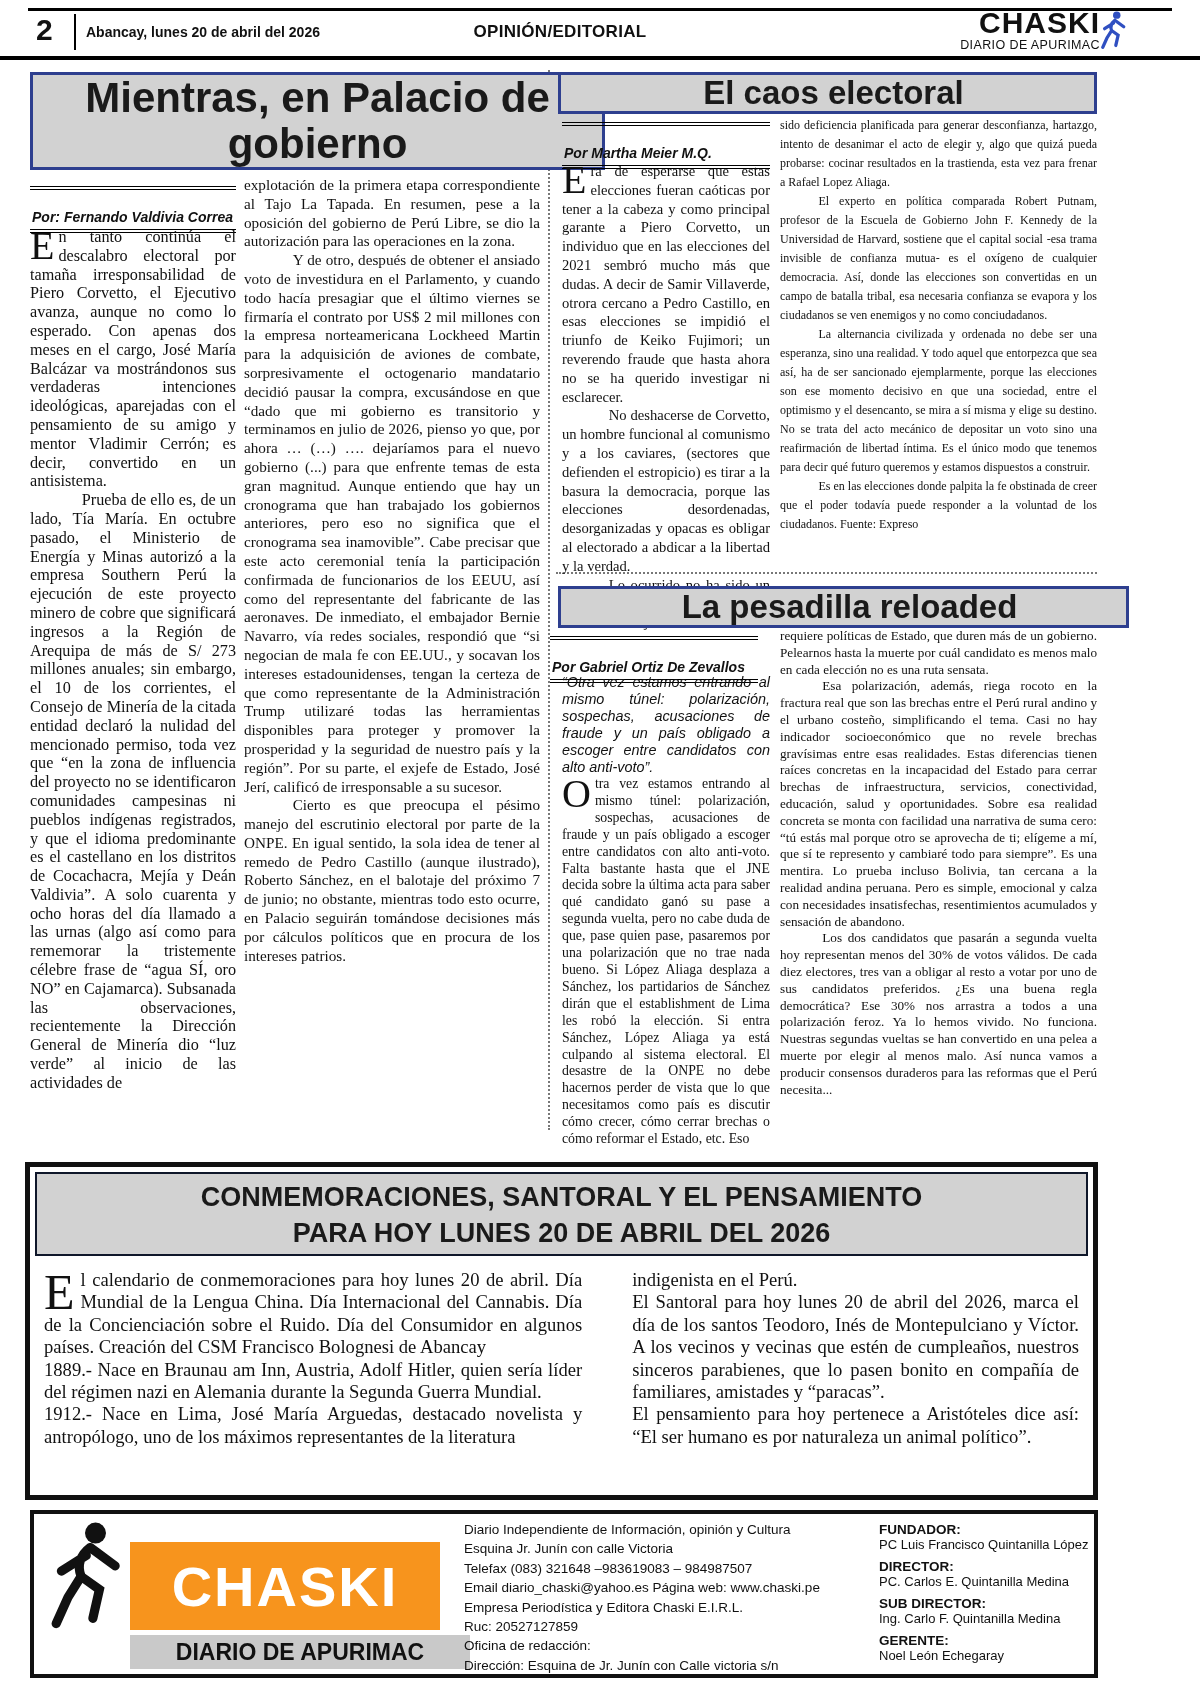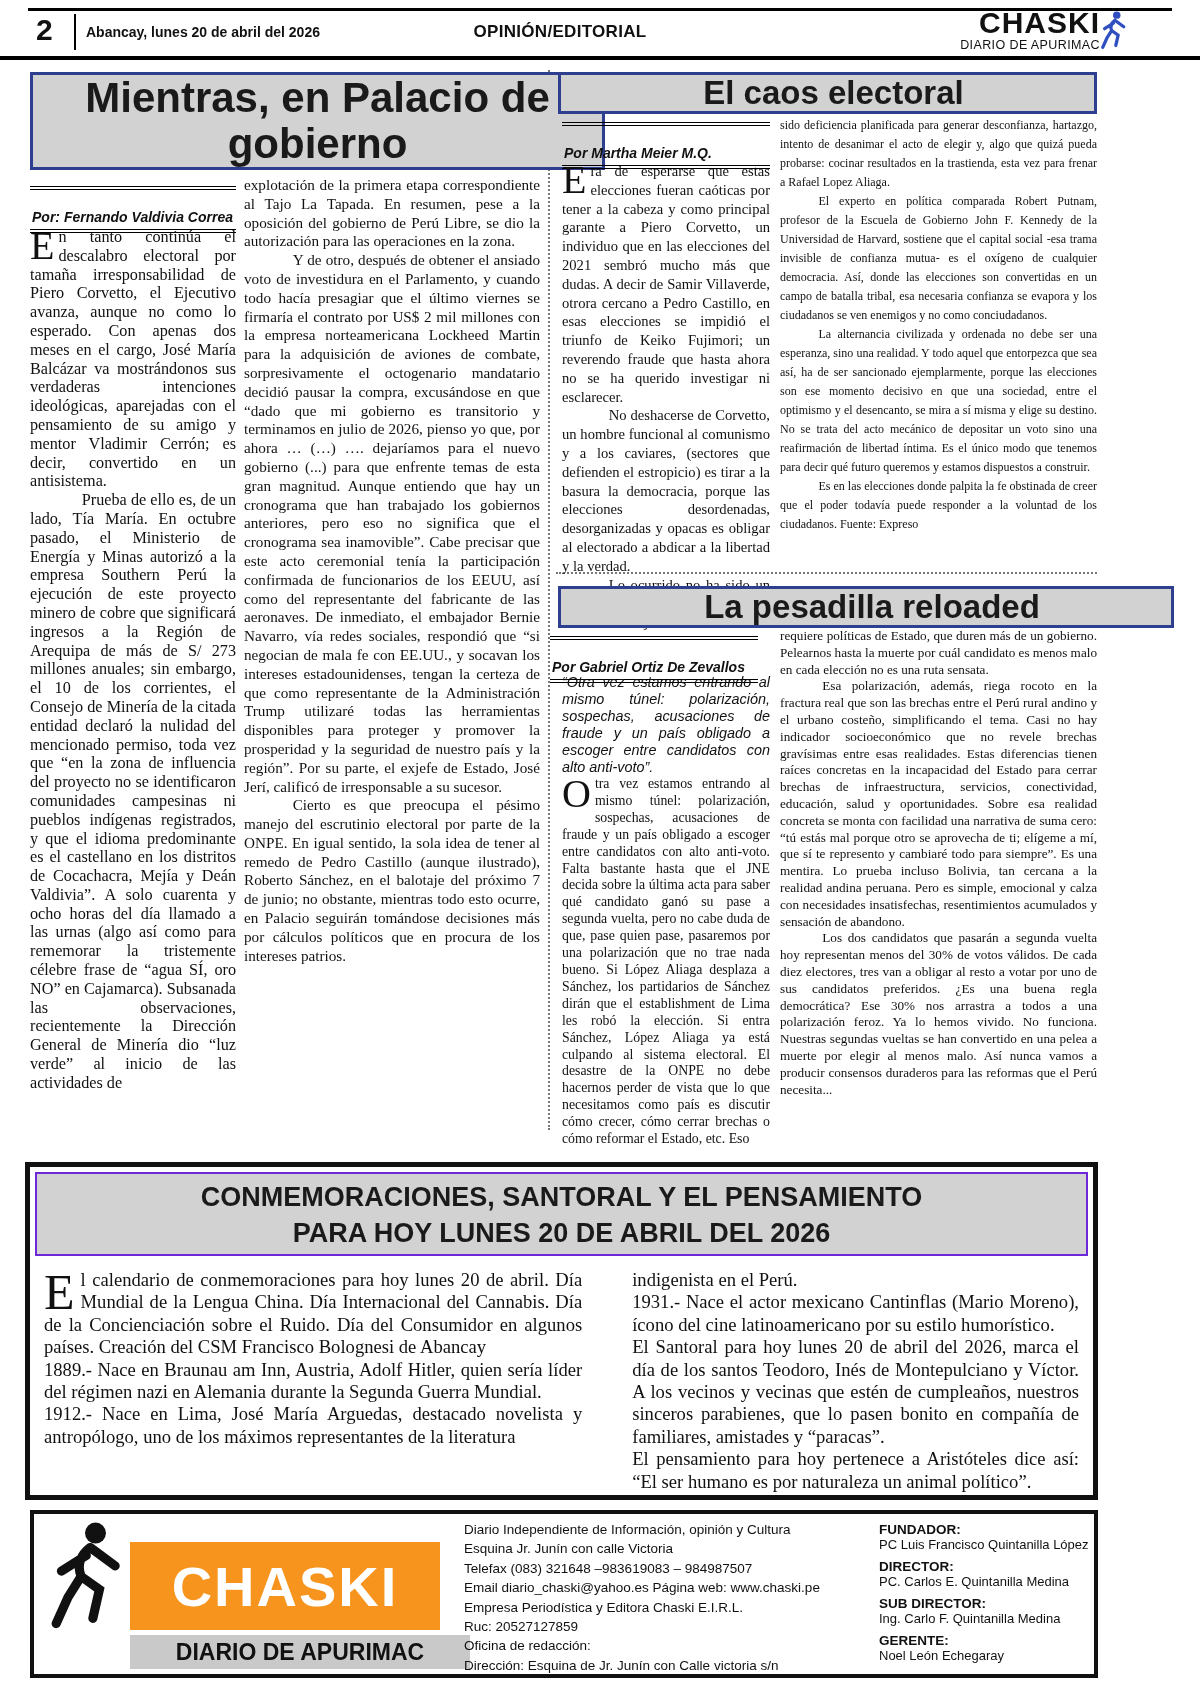--- a/index.html
+++ b/index.html
@@ -20,21 +20,21 @@
   .masthead .big{font-size:30px;font-weight:bold;letter-spacing:1px;line-height:30px;}
   .masthead .sub{font-size:12.5px;font-weight:normal;letter-spacing:.4px;}
   .masthead-icon{position:absolute;right:72px;top:10px;width:30px;height:42px;color:#2f4fc1;}
 
   
   .tbox{position:absolute;background:#d2d2d2;border:3px solid #2e3f8f;box-sizing:border-box;
         display:flex;align-items:center;justify-content:center;text-align:center;
         font-family:"Liberation Sans",sans-serif;font-weight:bold;color:#1a1a1a;padding-left:12px;}
   #t-palacio{left:30px;top:72px;width:575px;height:98px;font-size:42px;line-height:46px;padding:0 22px;}
   #t-caos{left:558px;top:72px;width:539px;height:42px;font-size:33px;}
-  #t-pesadilla{left:558px;top:586px;width:616px;height:42px;font-size:33px;}
+  #t-pesadilla{left:558px;top:586px;width:571px;height:42px;font-size:33px;}
 
   
   .byline{position:absolute;border-top:4px double #000;border-bottom:4px double #000;
           padding:19px 2px 4px 2px;font-family:"Liberation Sans",sans-serif;
           font-style:italic;font-weight:bold;font-size:14px;box-sizing:border-box;}
   #by-palacio{left:30px;top:186px;width:206px;}
   #by-caos{left:562px;top:122px;width:208px;}
   #by-pesadilla{left:550px;top:636px;width:208px;}
 
   
@@ -51,21 +51,21 @@
 
   .dropcap::first-letter{float:left;font-size:40px;line-height:32px;padding:2px 4px 0 0;font-weight:normal;}
   .dropcap-big::first-letter{float:left;font-size:50px;line-height:40px;padding:3px 6px 0 0;}
 
   .vdots{position:absolute;left:548px;top:70px;height:1060px;width:0;border-left:2px dotted #777;}
   .hdots{position:absolute;left:556px;top:572px;width:541px;height:0;border-top:2px dotted #777;}
 
   
   #conme{position:absolute;left:25px;top:1162px;width:1073px;height:338px;
          border:5px solid #111;box-sizing:border-box;background:#fff;}
-  #conme .band{margin:5px;height:84px;background:#d2d2d2;border:2px solid #6d28d9;
+  #conme .band{margin:5px;height:84px;background:#d2d2d2;border:2px solid #0f172a;
                box-sizing:border-box;text-align:center;font-family:"Liberation Sans",sans-serif;
                font-weight:bold;color:#1a1a1a;}
   #conme .band .l1{font-size:27px;line-height:30px;margin-top:8px;}
   #conme .band .l2{font-size:27px;line-height:30px;margin-top:6px;}
   #conme .body{display:flex;gap:18px;padding:8px 14px 0 14px;}
   #conme .ccol{text-align:justify;font-size:18.6px;line-height:22.4px;hyphens:auto;}
   #conme .ccol p{margin:0;}
   #conme .ccol-1{flex:0 0 52%;}
   #conme .ccol-2{flex:1;margin-left:32px;}
 
@@ -168,21 +168,20 @@
       <div class="l2">PARA HOY LUNES 20 DE ABRIL DEL 2026</div>
     </div>
     <div class="body">
       <div class="ccol ccol-1">
         <p class="dropcap-big">El calendario de conmemoraciones para hoy lunes 20 de abril. Día Mundial de la Lengua China. Día Internacional del Cannabis. Día de la Concienciación sobre el Ruido. Día del Consumidor en algunos países. Creación del CSM Francisco Bolognesi de Abancay</p>
         <p>1889.- Nace en Braunau am Inn, Austria, Adolf Hitler, quien sería líder del régimen nazi en Alemania durante la Segunda Guerra Mundial.</p>
         <p>1912.- Nace en Lima, José María Arguedas, destacado novelista y antropólogo, uno de los máximos representantes de la literatura</p>
       </div>
       <div class="ccol ccol-2">
         <p>indigenista en el Perú.</p>
-        <p>1931.- Nace el actor mexicano Cantinflas (Mario Moreno), ícono del cine latinoamericano por su estilo humorístico.</p>
         <p>El Santoral para hoy lunes 20 de abril del 2026, marca el día de los santos Teodoro, Inés de Montepulciano y Víctor. A los vecinos y vecinas que estén de cumpleaños, nuestros sinceros parabienes, que lo pasen bonito en compañía de familiares, amistades y “paracas”.</p>
         <p>El pensamiento para hoy pertenece a Aristóteles dice así: “El ser humano es por naturaleza un animal político”.</p>
       </div>
     </div>
   </div>
 
   <div id="footer">
     <div class="f-runner">
       <svg viewBox="0 0 60 90" width="86" height="118" preserveAspectRatio="xMidYMid meet">
         <circle cx="38" cy="10" r="8" fill="currentColor"></circle>

